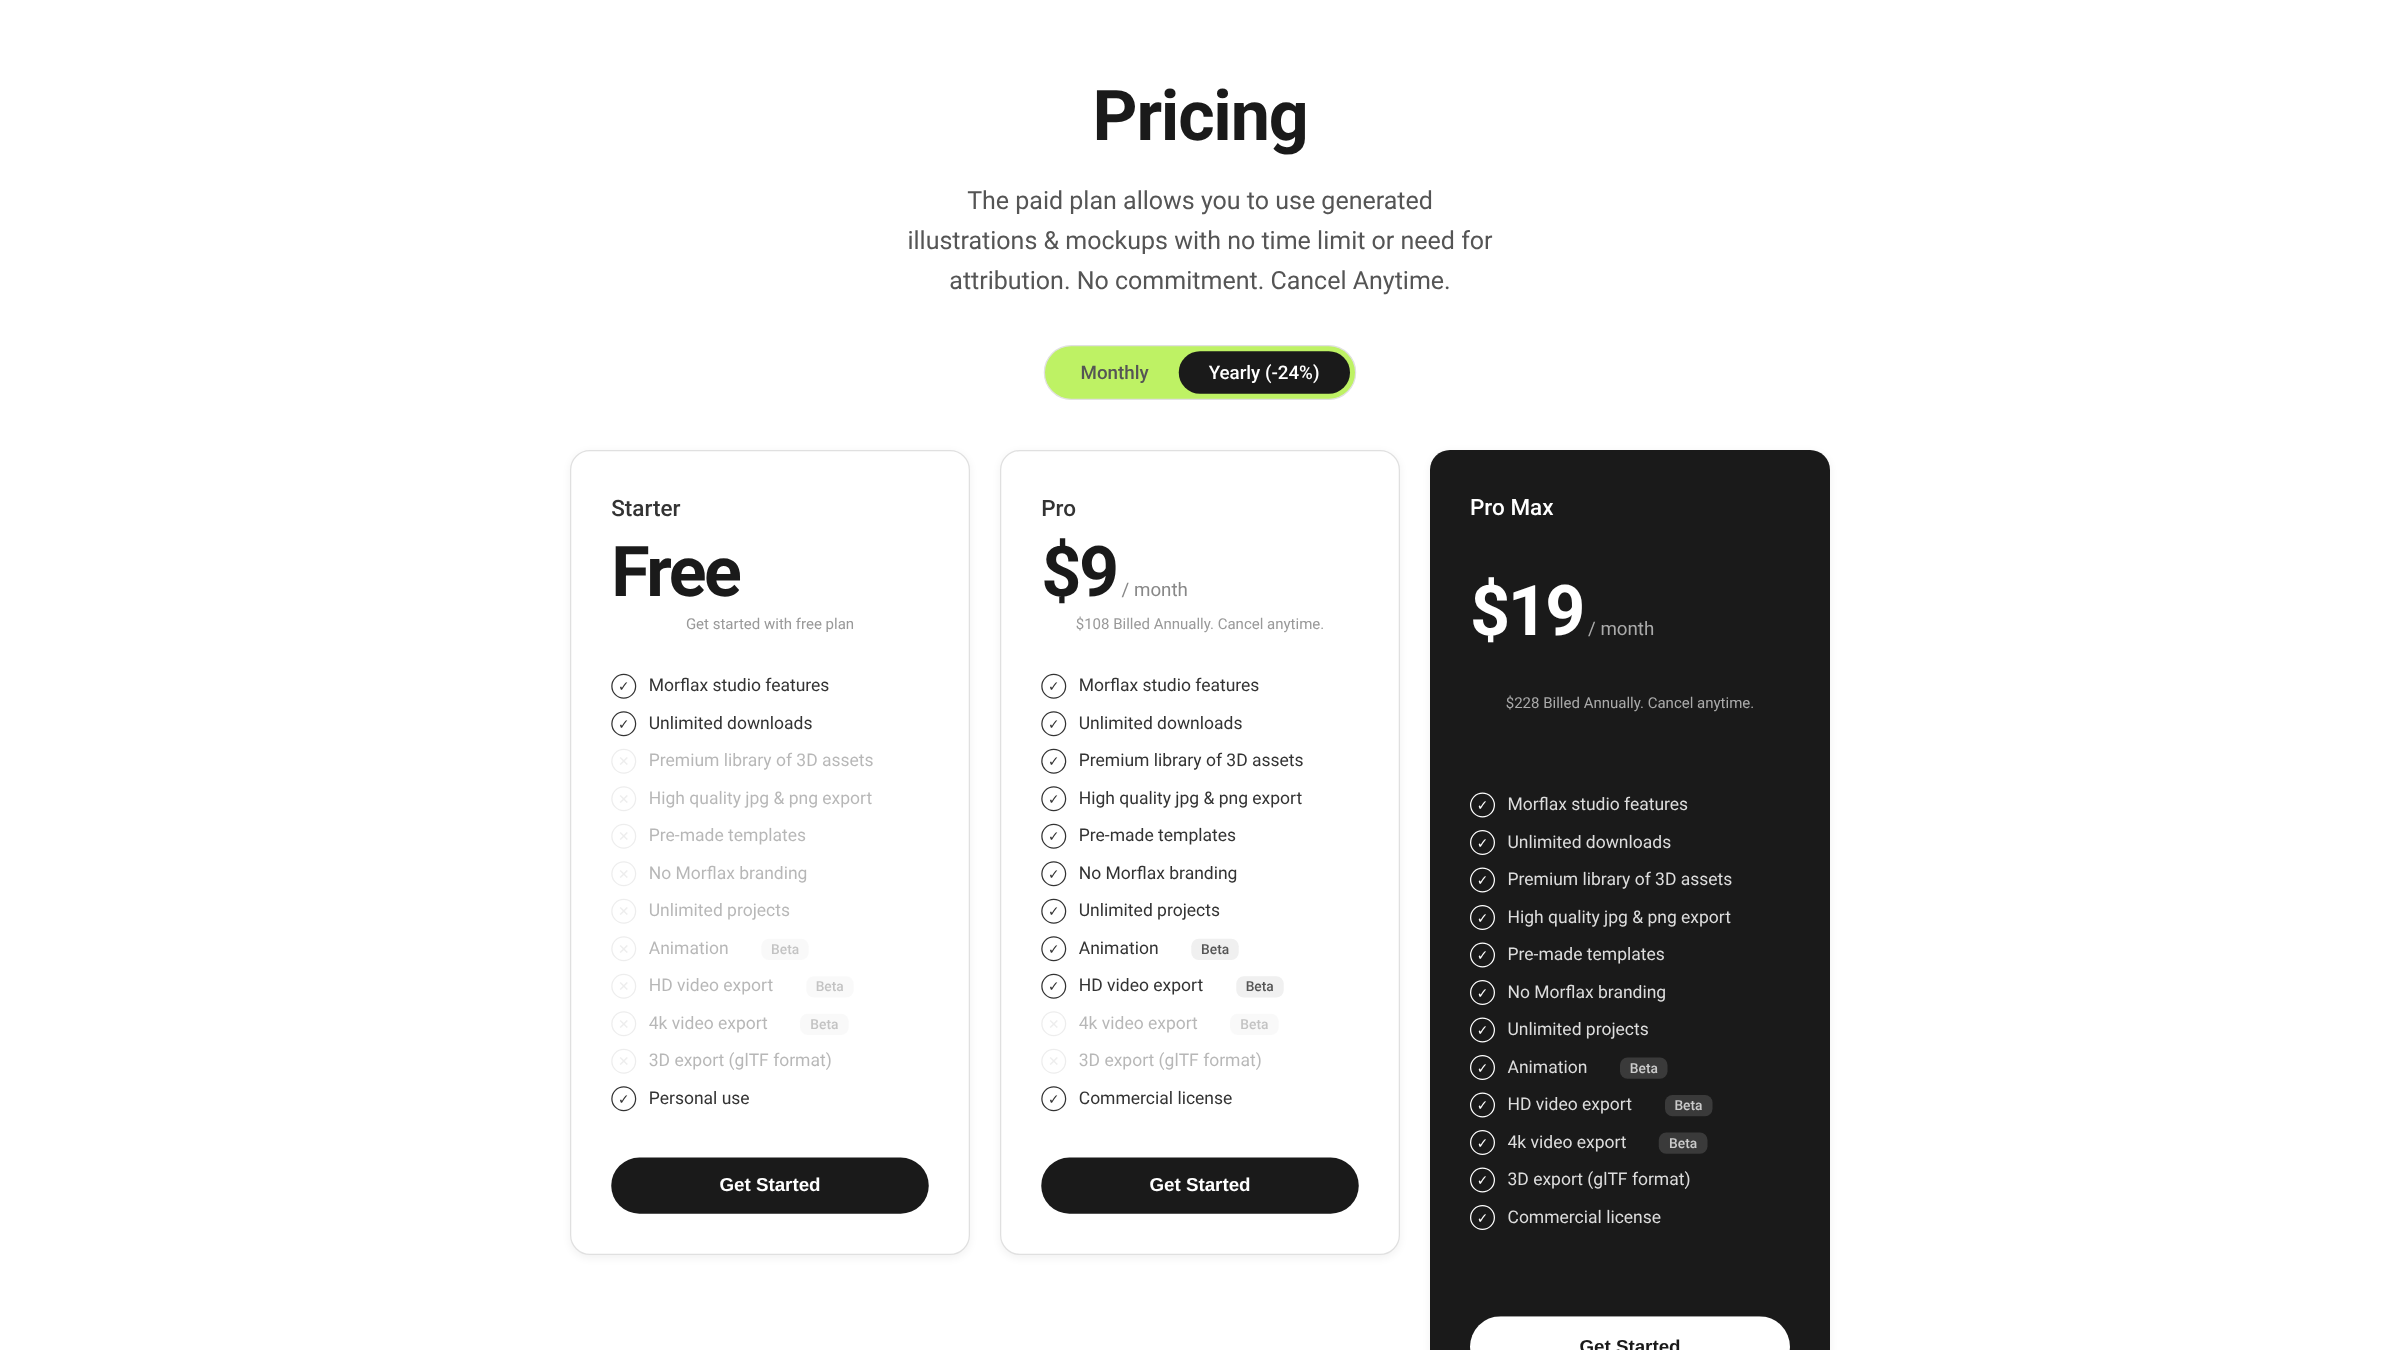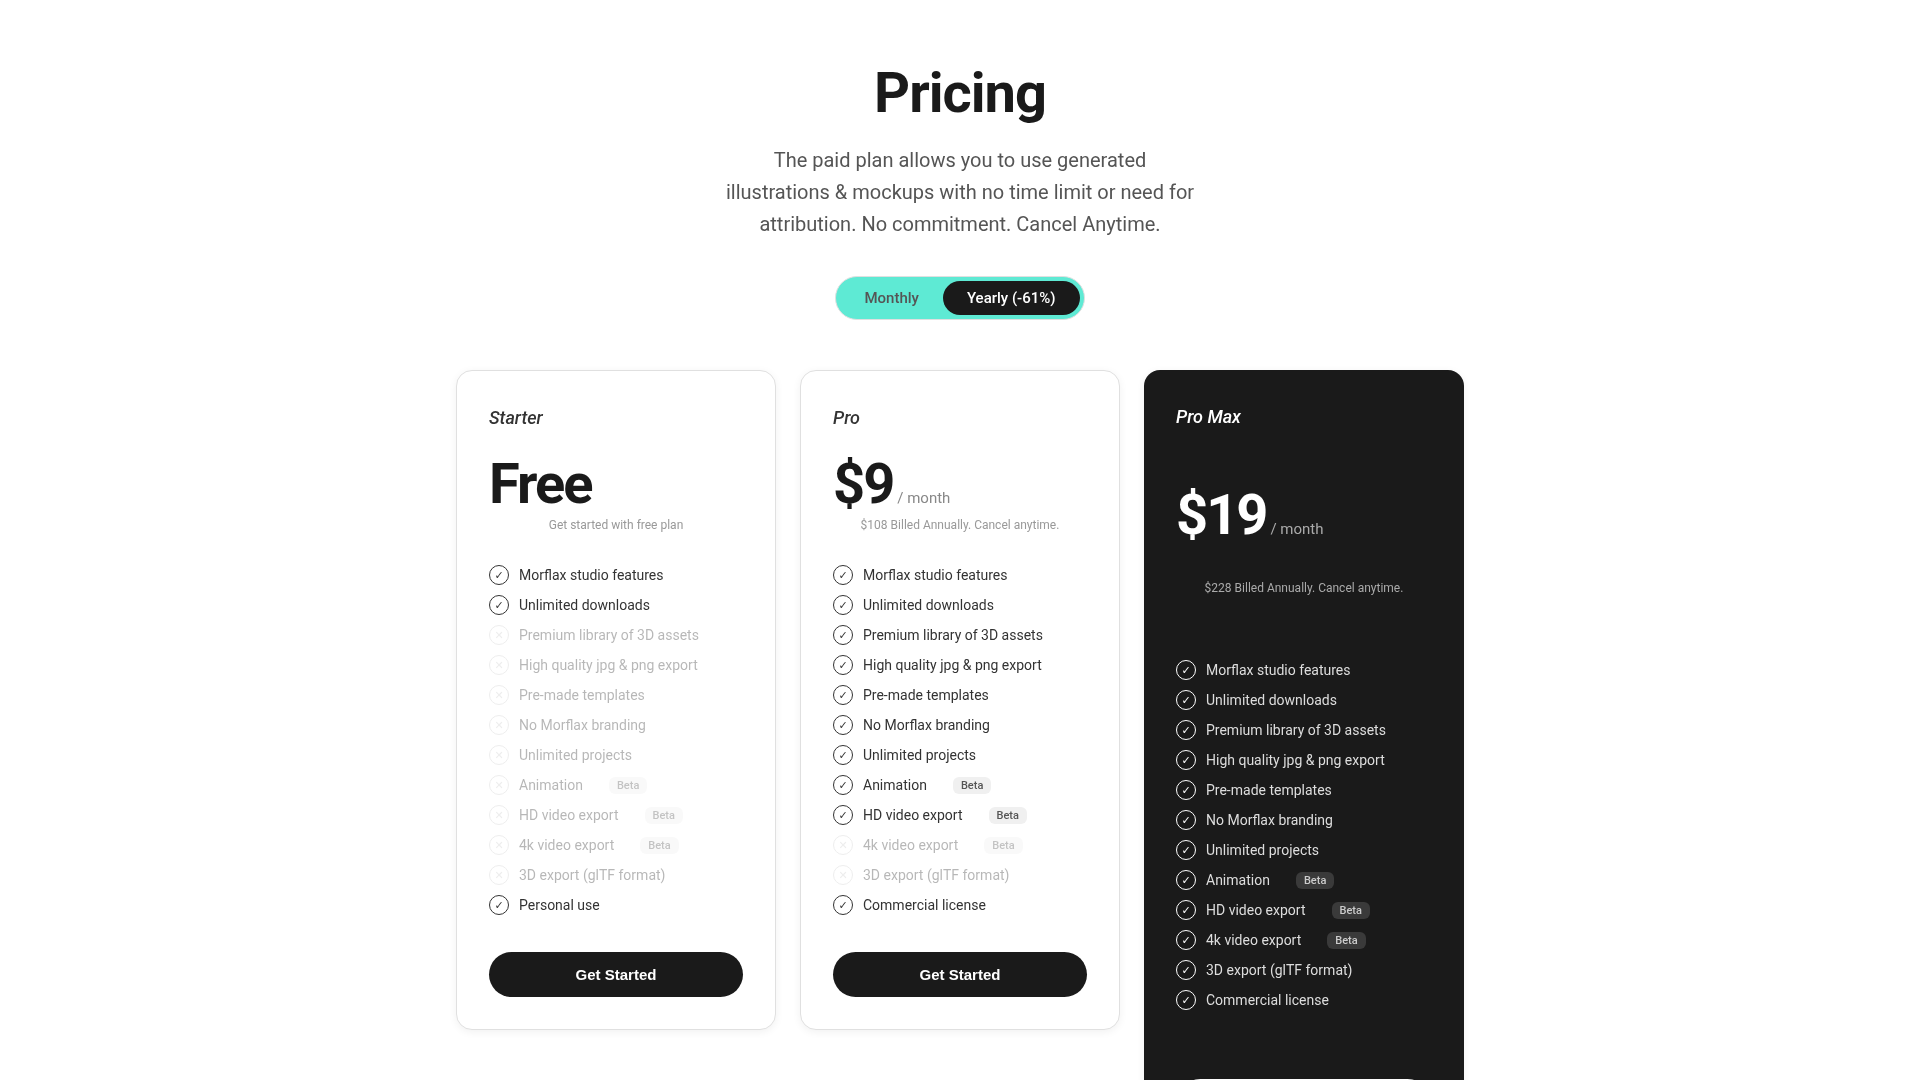--- a/index.html
+++ b/index.html
@@ -27,24 +27,24 @@
       color: #555;
       text-align: center;
       max-width: 480px;
       line-height: 1.6;
       margin-bottom: 36px;
     }
 
     .billing-toggle {
       display: flex;
       align-items: center;
-      background: #5eead4;
+      background: #bef264;
       border-radius: 999px;
       padding: 4px;
-      margin-bottom: 50px;
+      margin-bottom: 40px;
       border: 1px solid #e0e0e0;
     }
 
     .toggle-option {
       padding: 8px 24px;
       border-radius: 999px;
       font-size: 15px;
       font-weight: 500;
       cursor: pointer;
       transition: all 0.2s;
@@ -80,22 +80,21 @@
       background: #1a1a1a;
       border: none;
       color: #ffffff;
       gap: 32px;
     }
 
     .plan-name {
       font-size: 18px;
       font-weight: 500;
       color: #333;
-      margin-bottom: 28px;
-      font-style: italic;
+      margin-bottom: 12px;
     }
 
     .plan-card.dark .plan-name {
       color: #ffffff;
     }
 
     .plan-price {
       display: flex;
       align-items: baseline;
       margin-bottom: 6px;
@@ -252,21 +251,21 @@
     }
   </style>
 </head>
 <body>
 
 <h1 class="page-title">Pricing</h1>
 <p class="page-subtitle">The paid plan allows you to use generated illustrations &amp; mockups with no time limit or need for attribution. No commitment. Cancel Anytime.</p>
 
 <div class="billing-toggle">
   <div class="toggle-option">Monthly</div>
-  <div class="toggle-option active">Yearly (-61%)</div>
+  <div class="toggle-option active">Yearly (-24%)</div>
 </div>
 
 <div class="plans-container" id="plans-container">
 <div class="plan-card">
       <div class="plan-name">Starter</div>
       <div class="plan-price">
         <span class="price-amount">Free</span>
       </div>
       <div class="plan-billing-note">Get started with free plan</div>
       <ul class="features-list">

